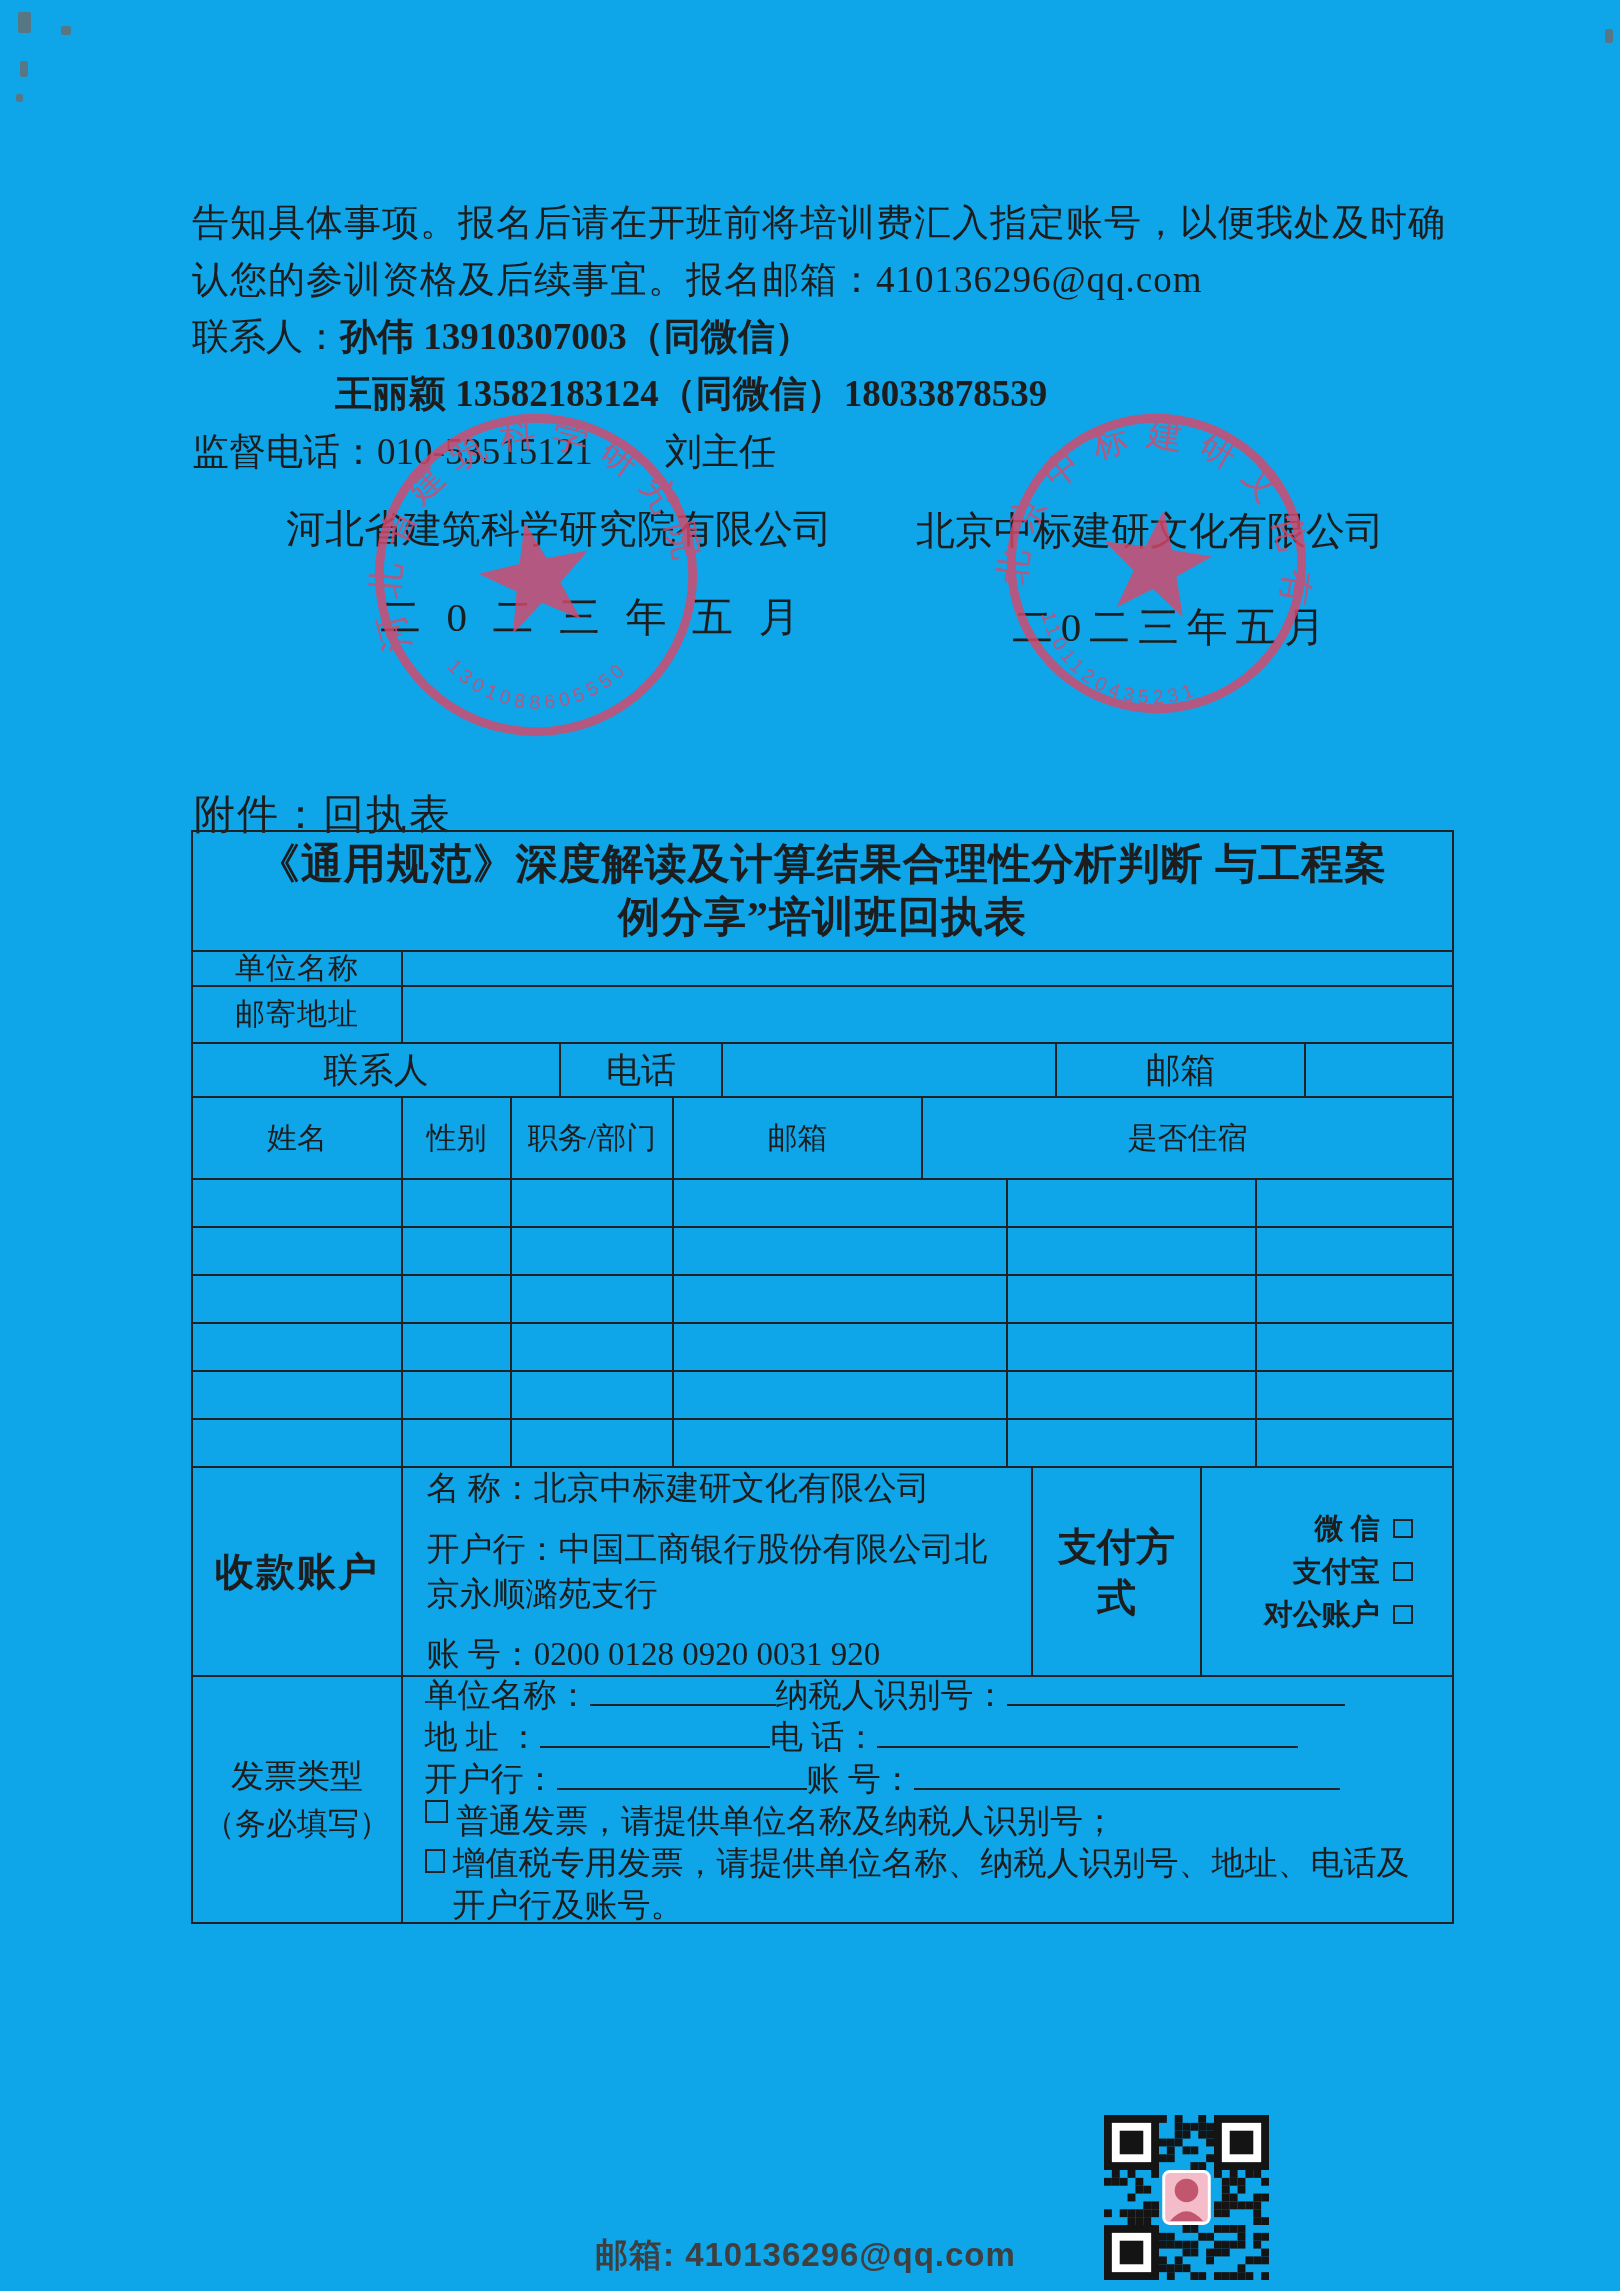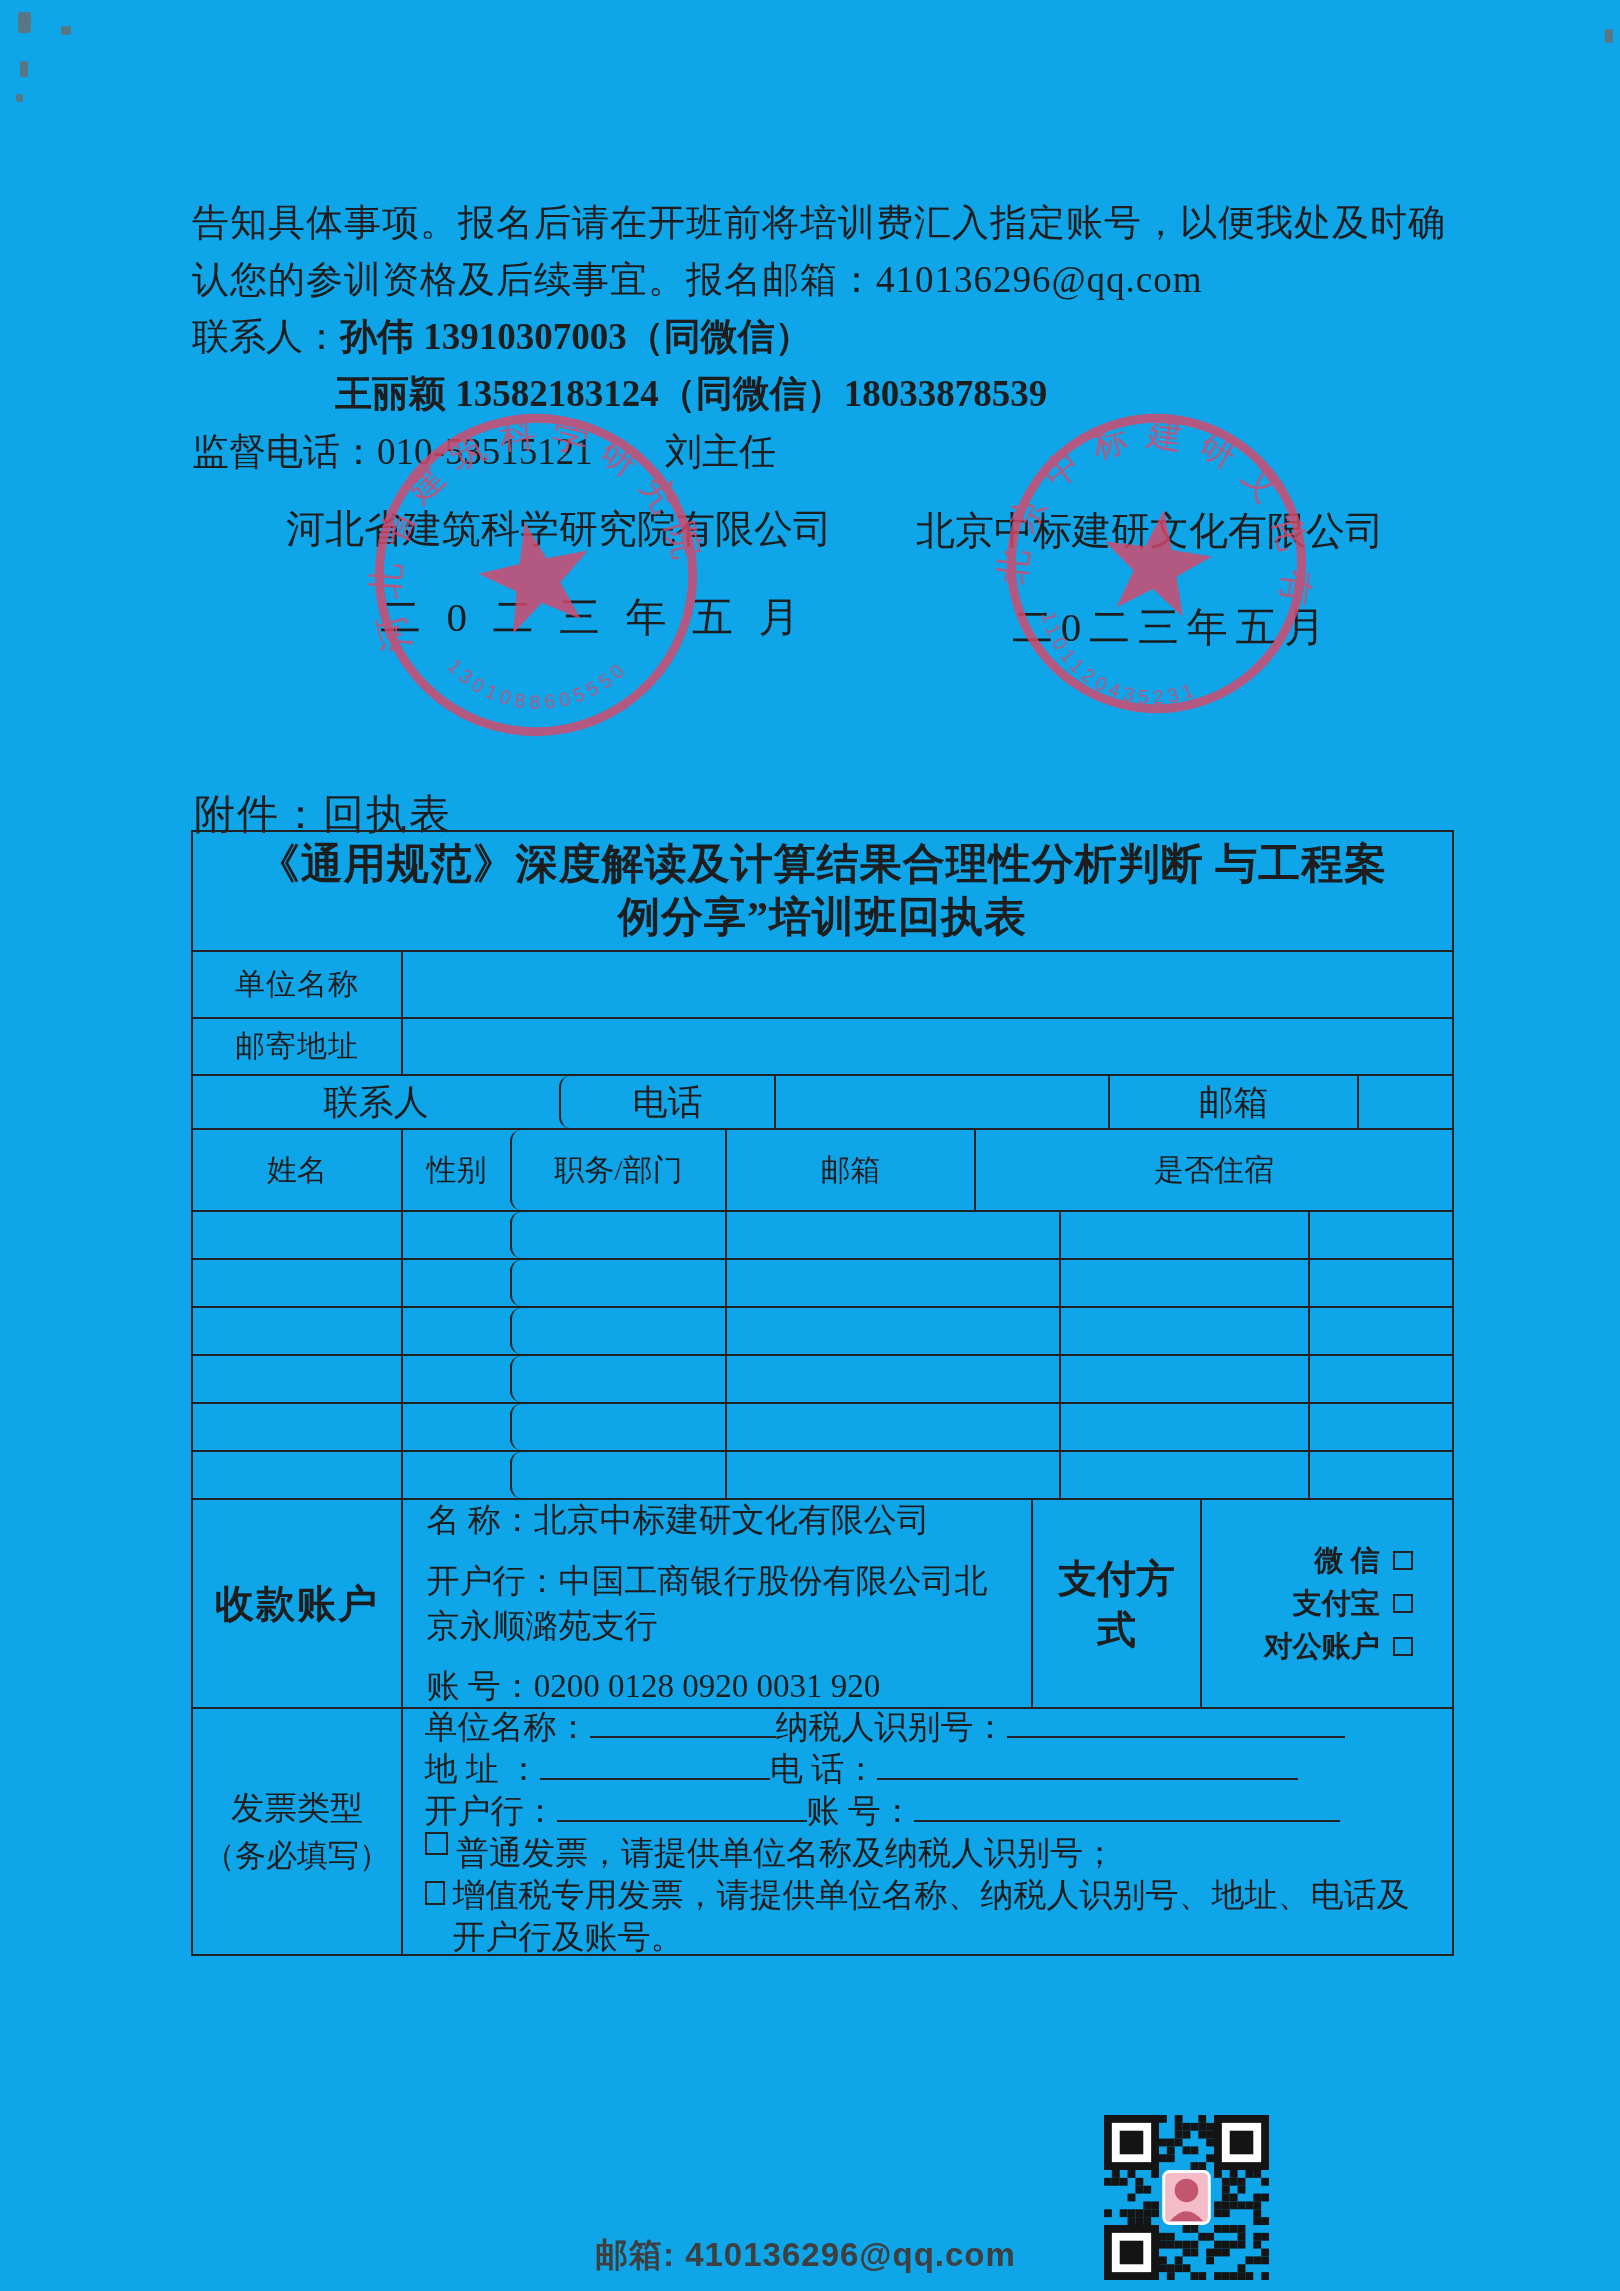--- a/index.html
+++ b/index.html
@@ -26,29 +26,29 @@
   .stamp-left{left:345px;top:384px;}
   .stamp-right{left:975px;top:382px;}
   
   .tbl{position:absolute;left:191px;top:830px;width:1259px;border:2.9px solid #222;background:transparent;}
   .trow{display:flex;border-top:2.9px solid #222;box-sizing:border-box;}
   .trow.first{border-top:none;}
   .tcell{box-sizing:border-box;border-left:2.9px solid #222;display:flex;align-items:center;justify-content:center;text-align:center;}
   .tcell.cfirst{border-left:none;}
   .title-row{height:118px;flex-direction:column;justify-content:center;}
   .title-row .tl{font-size:42px;line-height:53px;letter-spacing:1px;text-align:center;width:100%;font-weight:bold;}
-  .h-unit{height:67px;}
+  .h-unit{height:35px;}
   .h-mail{height:57px;}
   .h-contact{height:54px;}
   .h-head{height:82px;}
   .h-empty{height:48px;}
   .lab{font-size:30px;letter-spacing:1px;}
   .c1{width:208px;}
   .c2{width:109px;}
-  .c3{width:215px;border-radius:11px;}
+  .c3{width:162px;}
   .c4{width:334px;}
   .c5{width:249px;}
   .c6{flex:1;}
   .c12{width:366px;}
   .grow{flex:1;}
   .contactrow-lab{font-size:35px;}
   .headrow-lab{font-size:30px;}
   
   .h-account{height:209px;}
   .acc-label{font-size:39px;font-weight:700;letter-spacing:2px;}

